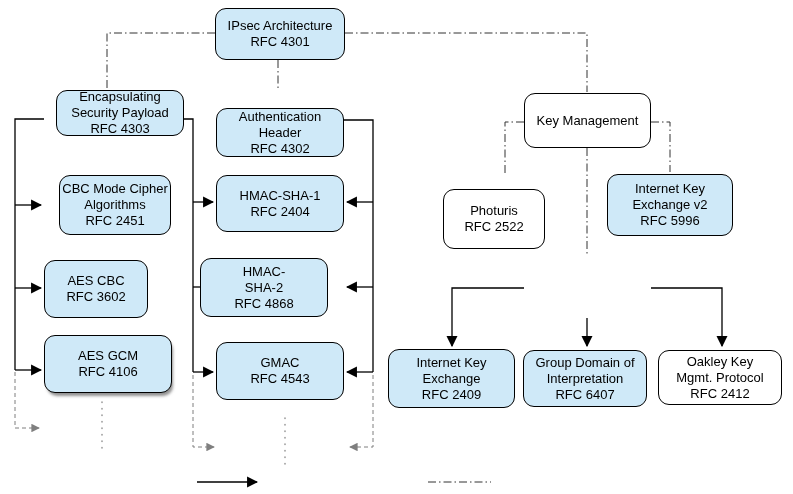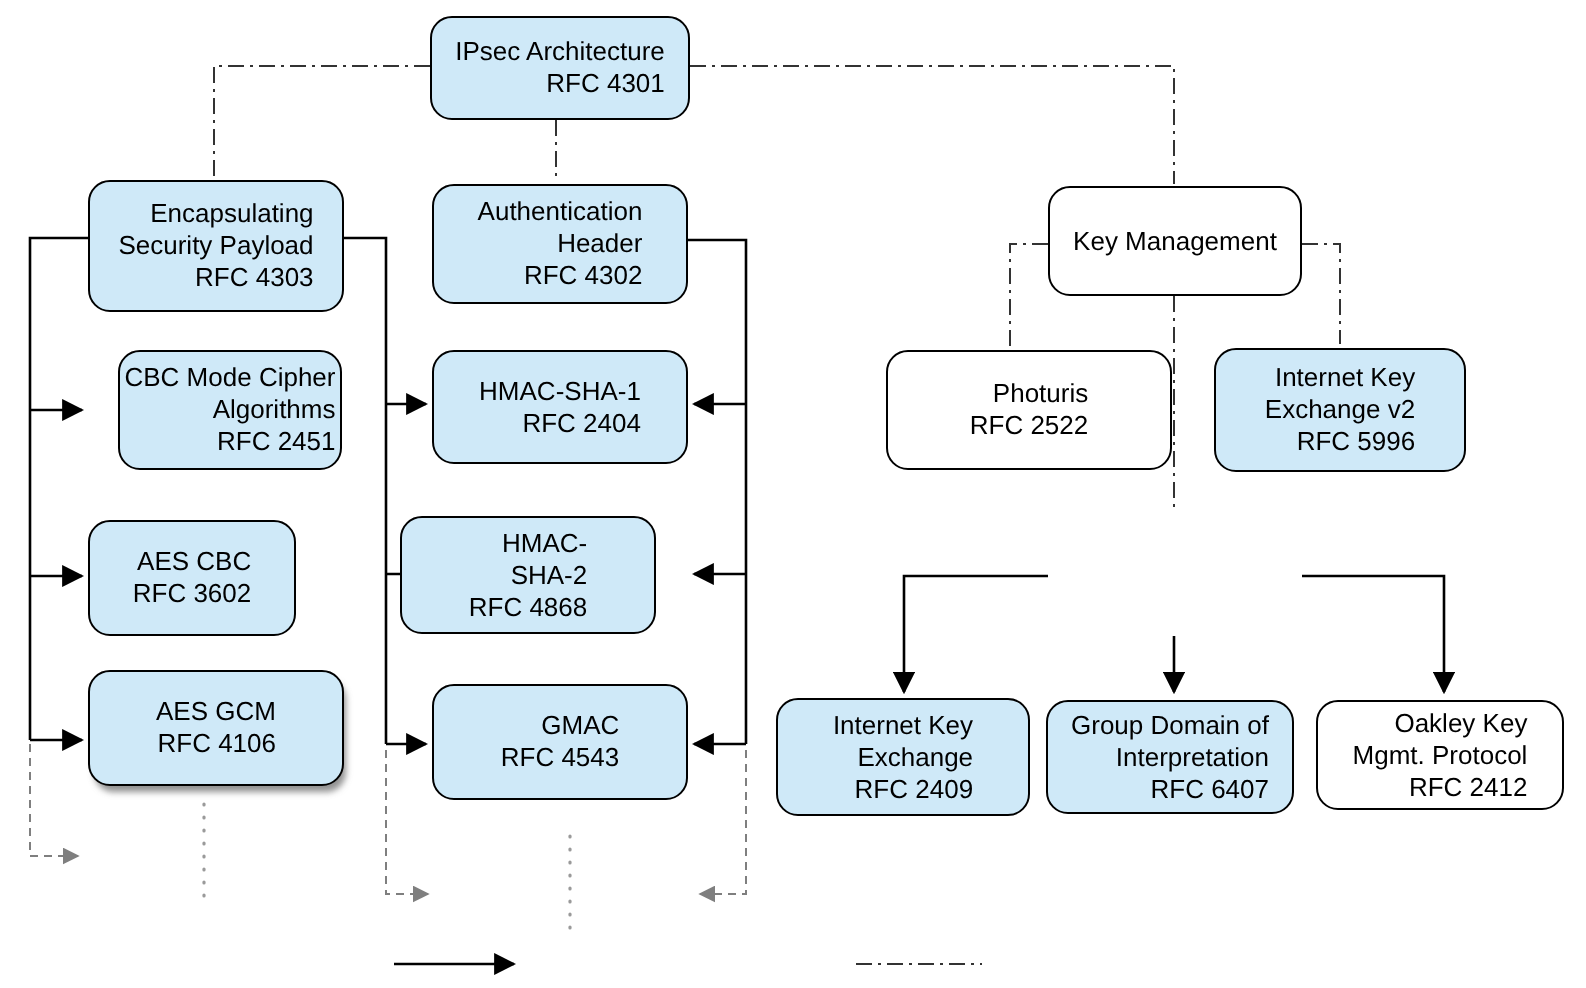--- a/index.html
+++ b/index.html
@@ -15,22 +15,22 @@
   .node{
     position:absolute;
     box-sizing:border-box;
     border:1.6px solid #000;
     border-radius:11px;
     display:flex;
     align-items:center;
     justify-content:center;
     text-align:center;
   }
-  .node.blue{background:#cfe9f8;text-align:right;}
-  .node.white{background:#ffffff;text-align:right;}
+  .node.blue{background:#cfe9f8;}
+  .node.white{background:#ffffff;}
   .node.shadow{box-shadow:2px 4px 3px -1px rgba(110,110,110,0.75);}
   .node-text{
     white-space:pre-line;
     font-size:13px;
     line-height:16px;
     padding:0 2px;
   }
   .legend-label{
     position:absolute;
     font-size:10px;
@@ -96,40 +96,40 @@
       <path d="M102,402 V450"></path>
       <path d="M285,418 V466"></path>
     </g>
   </svg>
 
   <div class="node blue" style="left:215px;top:8px;width:130px;height:52px">
       <span class="node-text">IPsec Architecture
 RFC 4301</span>
     </div>
 
-  <div class="node blue" style="left:44px;top:90px;width:128px;height:66px">
+  <div class="node blue" style="left:56px;top:90px;width:128px;height:46px">
       <span class="node-text">Encapsulating
 Security Payload
 RFC 4303</span>
     </div>
   <div class="node blue" style="left:59px;top:175px;width:112px;height:60px">
       <span class="node-text">CBC Mode Cipher
 Algorithms
 RFC 2451</span>
     </div>
   <div class="node blue" style="left:44px;top:260px;width:104px;height:58px">
       <span class="node-text">AES CBC
 RFC 3602</span>
     </div>
   <div class="node blue shadow" style="left:44px;top:335px;width:128px;height:58px">
       <span class="node-text">AES GCM
 RFC 4106</span>
     </div>
 
-  <div class="node blue" style="left:216px;top:92px;width:128px;height:60px">
+  <div class="node blue" style="left:216px;top:108px;width:128px;height:49px">
       <span class="node-text">Authentication
 Header
 RFC 4302</span>
     </div>
   <div class="node blue" style="left:216px;top:175px;width:128px;height:57px">
       <span class="node-text">HMAC-SHA-1
 RFC 2404</span>
     </div>
   <div class="node blue" style="left:200px;top:258px;width:128px;height:59px">
       <span class="node-text">HMAC-
@@ -137,21 +137,21 @@
 RFC 4868</span>
     </div>
   <div class="node blue" style="left:216px;top:342px;width:128px;height:58px">
       <span class="node-text">GMAC
 RFC 4543</span>
     </div>
 
   <div class="node white" style="left:524px;top:93px;width:127px;height:55px">
       <span class="node-text">Key Management</span>
     </div>
-  <div class="node white" style="left:443px;top:175px;width:143px;height:60px">
+  <div class="node white" style="left:443px;top:189px;width:102px;height:60px">
       <span class="node-text">Photuris
 RFC 2522</span>
     </div>
   <div class="node blue" style="left:607px;top:174px;width:126px;height:62px">
       <span class="node-text">Internet Key
 Exchange v2
 RFC 5996</span>
     </div>
 
   <div class="node blue" style="left:388px;top:349px;width:127px;height:59px">

